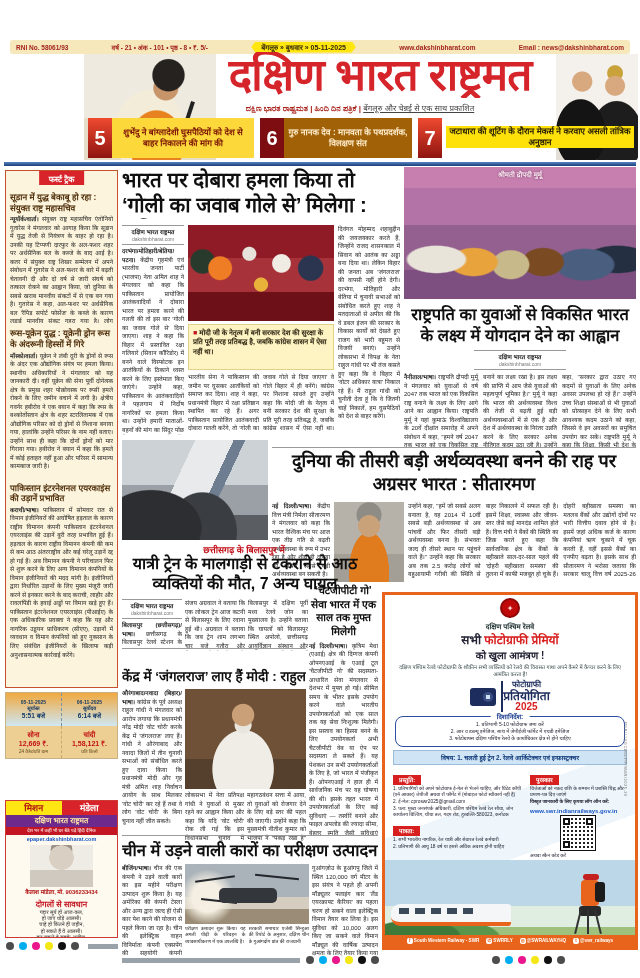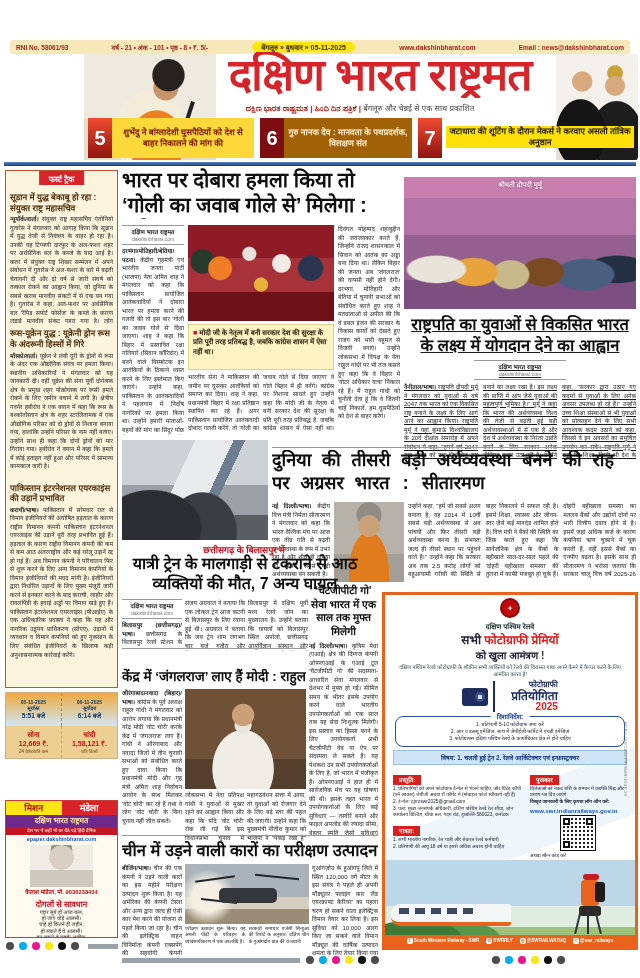--- a/index.html
+++ b/index.html
@@ -9,21 +9,21 @@
   .topbar{position:absolute;left:10px;top:40px;width:620px;height:14px;background:#f6e8ba;border-radius:3px;
           display:flex;align-items:center;justify-content:space-between;padding:0 6px;box-sizing:border-box;
           font-size:6.5px;font-weight:bold;color:#a3241d;}
   .datechip{background:#ffe60e;color:#33270a;padding:1px 10px;font-size:7px;font-weight:800;
             clip-path:polygon(4% 0,96% 0,100% 50%,96% 100%,4% 100%,0 50%);}
   
   .m-title{position:absolute;left:198px;top:52px;width:364px;text-align:center;color:#d6242b;
            font-size:44px;font-weight:800;line-height:1.05;letter-spacing:-1px;white-space:nowrap;overflow:hidden;}
   .m-tag{position:absolute;left:150px;top:102px;width:420px;text-align:center;font-size:8px;white-space:nowrap;overflow:hidden;}
   .m-tag .kn{color:#a8221a;font-weight:bold;}
-  .m-tag .hi{color:#444;}
+  .m-tag .hi{color:#444;text-decoration:underline;}
   .ph{position:relative;overflow:hidden;}
   .mh-left{position:absolute;left:84px;top:54px;width:132px;height:106px;
     background:radial-gradient(circle at 64% 20%,#26221f 0 13%,rgba(0,0,0,0) 14%),
                radial-gradient(circle at 62% 32%,#c8946a 0 11%,rgba(0,0,0,0) 12%),
                radial-gradient(ellipse at 55% 85%,#e8821f 0 26%,rgba(0,0,0,0) 27%),
                radial-gradient(ellipse at 50% 75%,#f2ecd9 0 38%,rgba(0,0,0,0) 39%),
                linear-gradient(180deg,#efeae0 0 60%,#e6ddc9 0);}
   .mh-left .mic{position:absolute;left:78%;top:44%;width:4px;height:26px;background:#222;transform:rotate(18deg);}
   .mh-right{position:absolute;left:556px;top:54px;width:82px;height:106px;
     background:radial-gradient(circle at 32% 26%,#d8a97e 0 10%,rgba(0,0,0,0) 11%),
@@ -101,38 +101,38 @@
      radial-gradient(circle at 22% 45%,#ef7d26 0 9%,rgba(0,0,0,0) 10%),
      radial-gradient(circle at 64% 40%,#f0ece4 0 8%,rgba(0,0,0,0) 9%),
      radial-gradient(circle at 84% 45%,#2c3550 0 9%,rgba(0,0,0,0) 10%),
      radial-gradient(circle at 10% 38%,#273a2c 0 8%,rgba(0,0,0,0) 9%),
      linear-gradient(180deg,#8e1b26 0 34%,#a8323a 0 70%,#6e1018 0);}
   .quote{background:#fdf3c3;border:1px solid #e3d185;margin-top:3px;padding:3px 4px;
          font-size:7px;font-weight:bold;line-height:1.35;color:#2d2410;height:38px;overflow:hidden;}
   .qb{color:#c41622;margin-right:2px;}
   .mid-txt{margin-top:3px;column-count:2;column-gap:4px;height:66px;}
   
-  .pres{position:absolute;left:404px;top:177px;width:232px;text-decoration:underline;}
+  .pres{position:absolute;left:404px;top:167px;width:232px;}
   .pres-photo{height:132px;background:
      radial-gradient(ellipse at 14% 70%,#e9e4da 0 10%,rgba(0,0,0,0) 11%),
      radial-gradient(ellipse at 30% 72%,#e8a33c 0 10%,rgba(0,0,0,0) 11%),
      radial-gradient(ellipse at 46% 74%,#c8b98a 0 10%,rgba(0,0,0,0) 11%),
      radial-gradient(ellipse at 60% 72%,#7a4a22 0 10%,rgba(0,0,0,0) 11%),
      radial-gradient(ellipse at 78% 74%,#4a5e80 0 11%,rgba(0,0,0,0) 12%),
      radial-gradient(ellipse at 92% 70%,#243042 0 10%,rgba(0,0,0,0) 11%),
      linear-gradient(180deg,#c77fb0 0 16%,#b473a6 0 44%,#93608f 0 78%,#7c4f80 0);}
   .pres-banner{position:absolute;top:3px;left:0;right:0;text-align:center;color:#ffe9f2;
                font-size:7px;font-weight:800;text-shadow:0 0 2px #5a2a55;}
   .pres-h{font-size:16.5px;font-weight:800;line-height:1.25;color:#101010;text-align:center;
           margin-top:5px;height:42px;overflow:hidden;}
   .pres-cr{width:92px;margin:4px auto 3px;}
   .pres-body{column-count:3;column-gap:5px;height:80px;}
   
   .sita{position:absolute;left:272px;top:450px;width:364px;}
-  .sita-h{font-size:18px;font-weight:800;line-height:1.3;color:#0f0f0f;height:48px;overflow:hidden;font-family:Liberation Mono, monospace;}
+  .sita-h{font-size:18px;font-weight:800;line-height:1.3;text-align:center;color:#0f0f0f;height:48px;overflow:hidden;}
   .sita-body{display:flex;gap:4px;margin-top:4px;height:84px;overflow:hidden;}
   .sita-body .c1{flex:0 0 58px;}
   .sita-ph{flex:0 0 70px;height:80px;background:
      radial-gradient(circle at 50% 30%,#caa27a 0 16%,rgba(0,0,0,0) 17%),
      radial-gradient(circle at 50% 16%,#8f8c86 0 16%,rgba(0,0,0,0) 17%),
      radial-gradient(ellipse at 50% 88%,#e07b1e 0 40%,rgba(0,0,0,0) 41%),
      linear-gradient(180deg,#b6b2aa 0 65%,#a39e96 0);}
   .sita-rest{flex:1;column-count:3;column-gap:5px;}
   
   .train-photo{position:absolute;left:122px;top:440px;width:146px;height:100px;background:
@@ -183,21 +183,21 @@
   .swr-logo{width:16px;height:16px;border-radius:50%;background:#c00a0a;border:2px solid #8f0606;margin:3px auto 1px;
             display:flex;align-items:center;justify-content:center;color:#ffd9d9;font-size:8px;}
   .swr-inv1{font-size:12px;font-weight:800;color:#223;}
   .swr-inv1 .red{color:#d81f1f;}
   .swr-inv2{font-size:10px;font-weight:800;color:#223;}
   .swr-desc{font-size:5.3px;color:#344;margin:2px 14px;line-height:1.35;}
   .swr-contest{display:flex;align-items:center;justify-content:center;gap:5px;margin:3px 0;}
   .cam{width:26px;height:18px;background:#1d2d5e;border-radius:3px;position:relative;}
   .cam:after{content:"";position:absolute;right:3px;top:4px;width:10px;height:10px;border-radius:50%;
              background:radial-gradient(circle,#cfe0f0 0 30%,#3a4f86 31%);}
-  .contest-t{text-align:right;border-left:2px solid #1d2d5e;padding-left:16px;line-height:1.05;}
+  .contest-t{text-align:center;border-left:2px solid #1d2d5e;padding-left:0;line-height:1.05;}
   .contest-t .l1{font-size:8px;font-weight:800;color:#1d2d5e;}
   .contest-t .l2{font-size:12px;font-weight:800;color:#1d2d5e;}
   .contest-t .l3{font-size:10px;font-weight:800;color:#d81f1f;}
   .swr-guide{border:1px solid #2b4da0;border-radius:8px;margin:2px 10px;padding:4px 4px 3px;position:relative;}
   .swr-guide .gt{position:absolute;top:-5px;left:50%;transform:translateX(-50%);background:#fff;padding:0 6px;
                  font-size:6.5px;font-weight:800;color:#1d3f8f;white-space:nowrap;}
   .swr-guide .gi{font-size:5px;color:#223;line-height:1.45;}
   .swr-theme{background:#cfe4f5;border:1px solid #9bbcd8;margin:3px 8px;padding:2px;font-size:6.3px;
              font-weight:800;color:#123a7a;}
   .swr-two{display:flex;text-align:left;margin:2px 8px;gap:6px;}

